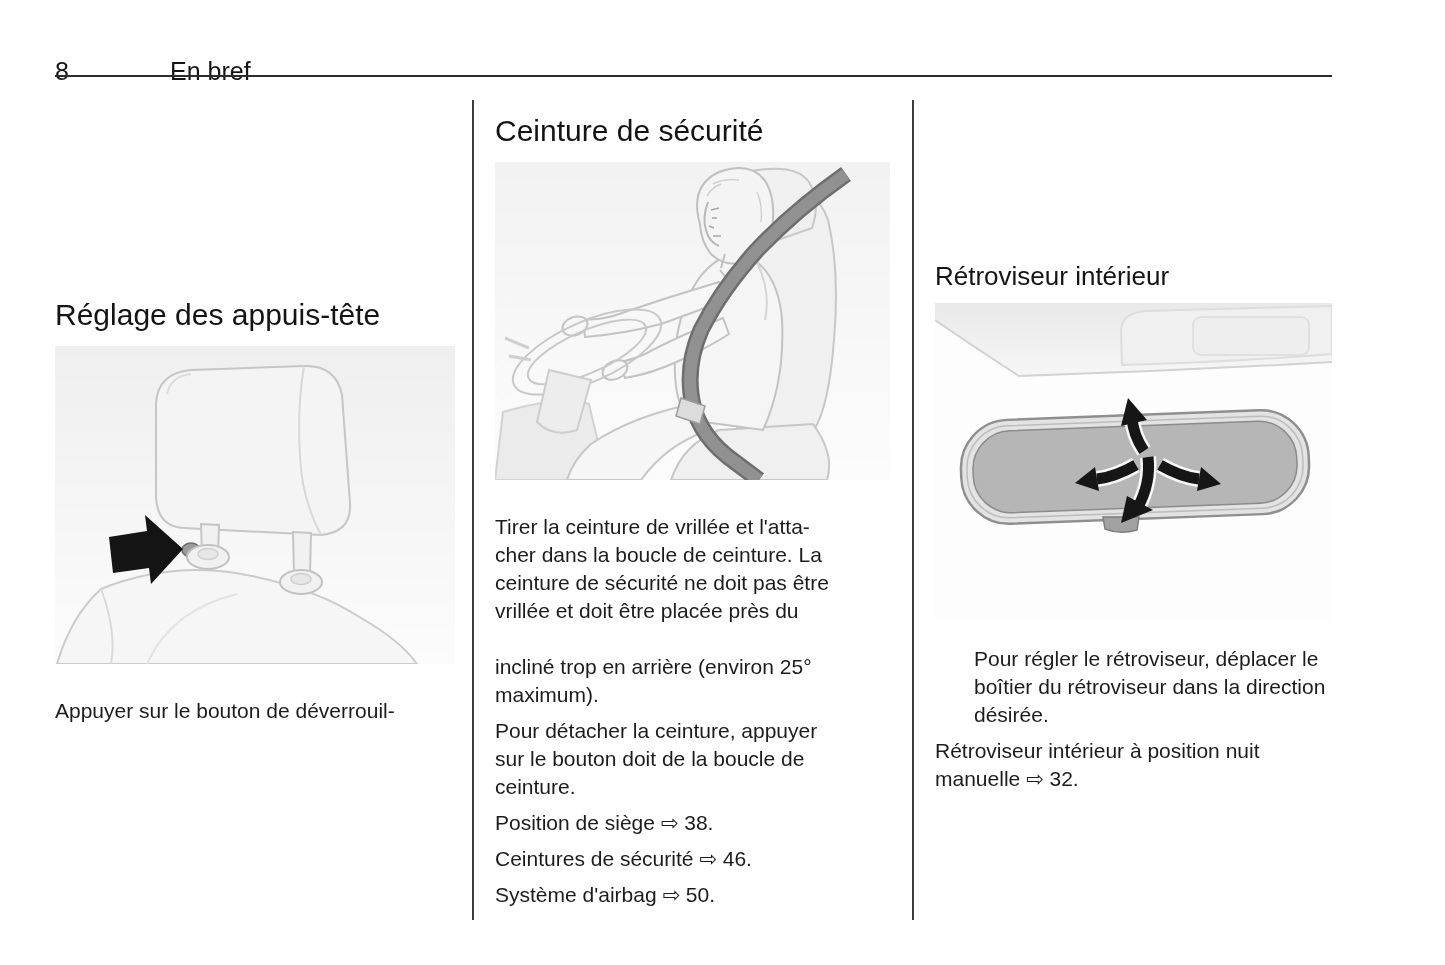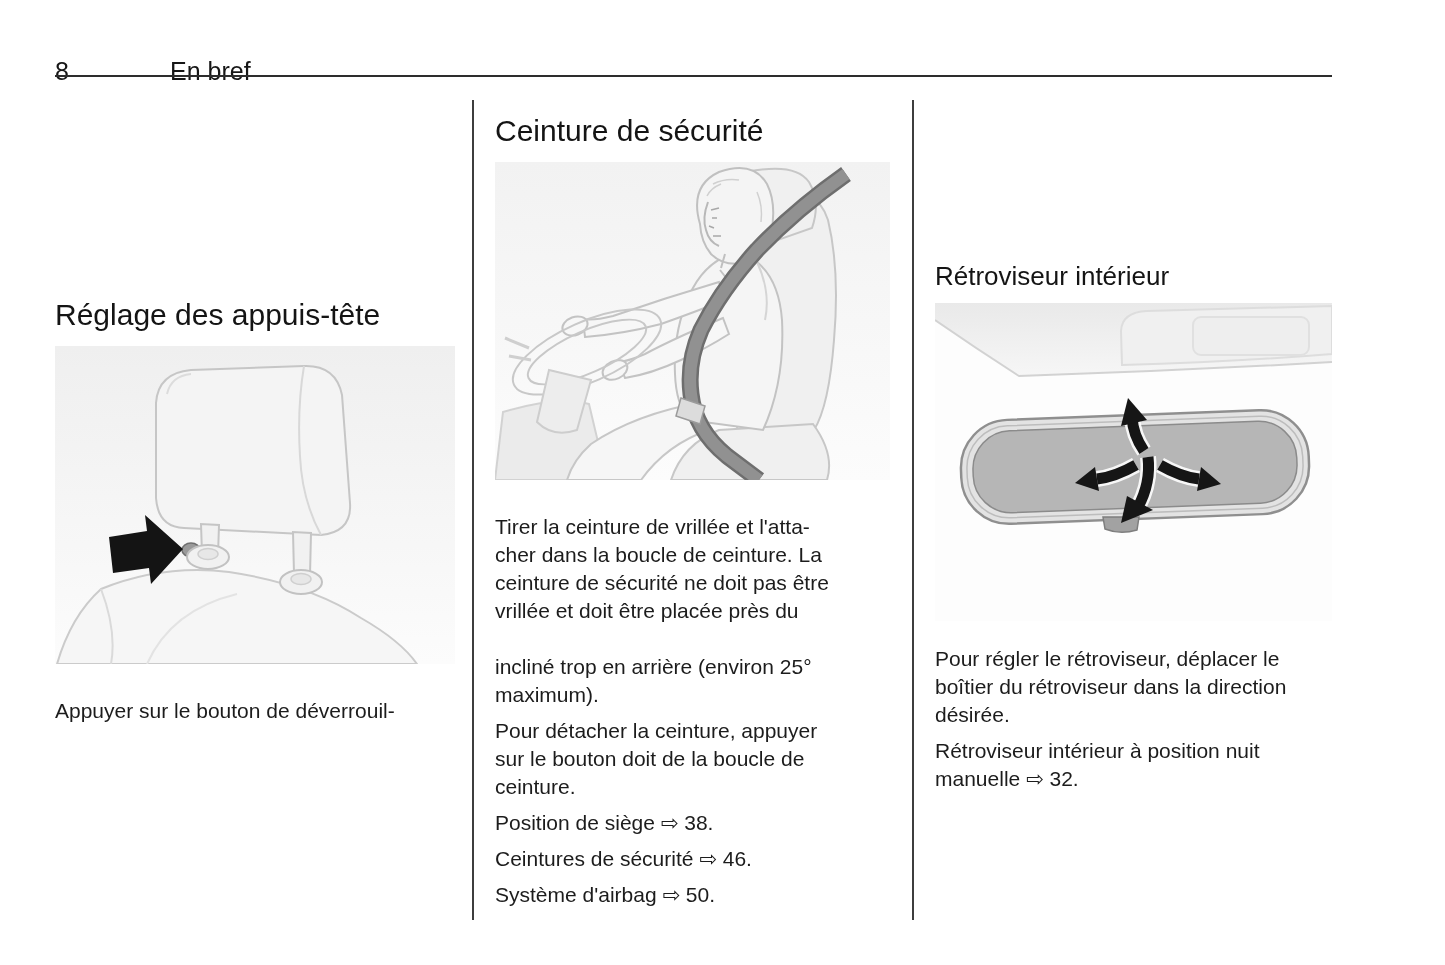--- a/index.html
+++ b/index.html
@@ -19,21 +19,21 @@
   .col-3 { width:397px; }
   .vdiv { flex:none; width:2px; height:820px; background:#3d3d3d; }
   .vdiv.d1 { margin-left:17px; margin-right:21px; }
   .vdiv.d2 { margin-left:22px; margin-right:21px; }
   h1.sec { font-size:30px; line-height:34px; font-weight:400; color:#141414; margin-top:2px; }
   h2.sub { font-size:26px; line-height:26px; font-weight:400; color:#141414; margin-top:36px; }
   figure.art { margin-top:14px; }
   figure.art svg { display:block; }
   p.body, p.ref { font-size:21px; line-height:28px; margin-top:8px; color:#1c1c1c; }
   p.first { margin-top:33px; }
-  .col-3 p.first { margin-top:24px; }
+  .col-3 p.first { margin-top:24px;margin-left:39px; }
   .line { white-space:nowrap; }
 </style>
 </head>
 <body>
 
 <div class="page">
 
   <div class="runhead">
     <span class="pagenum">8</span><span>En bref</span>
   </div>

